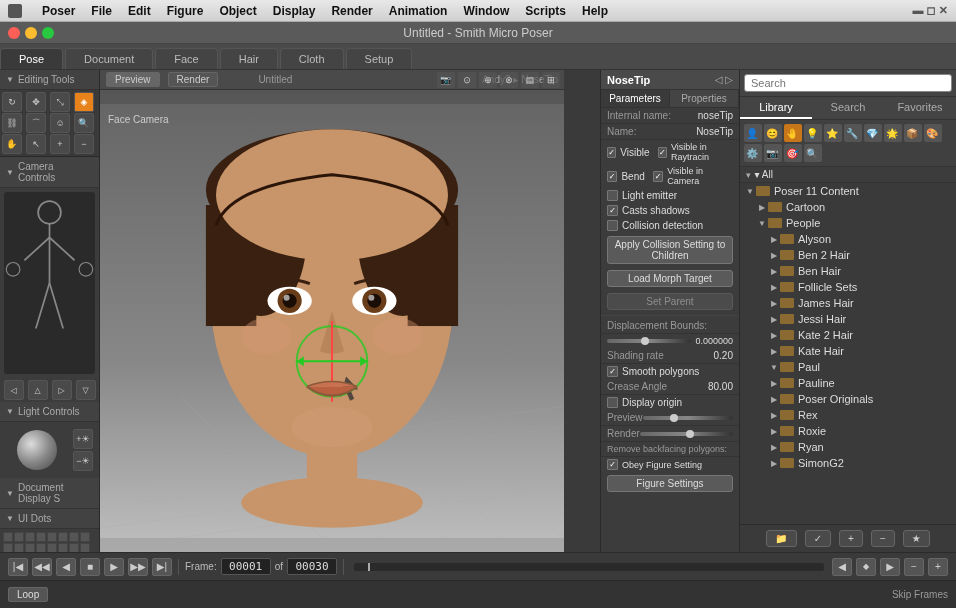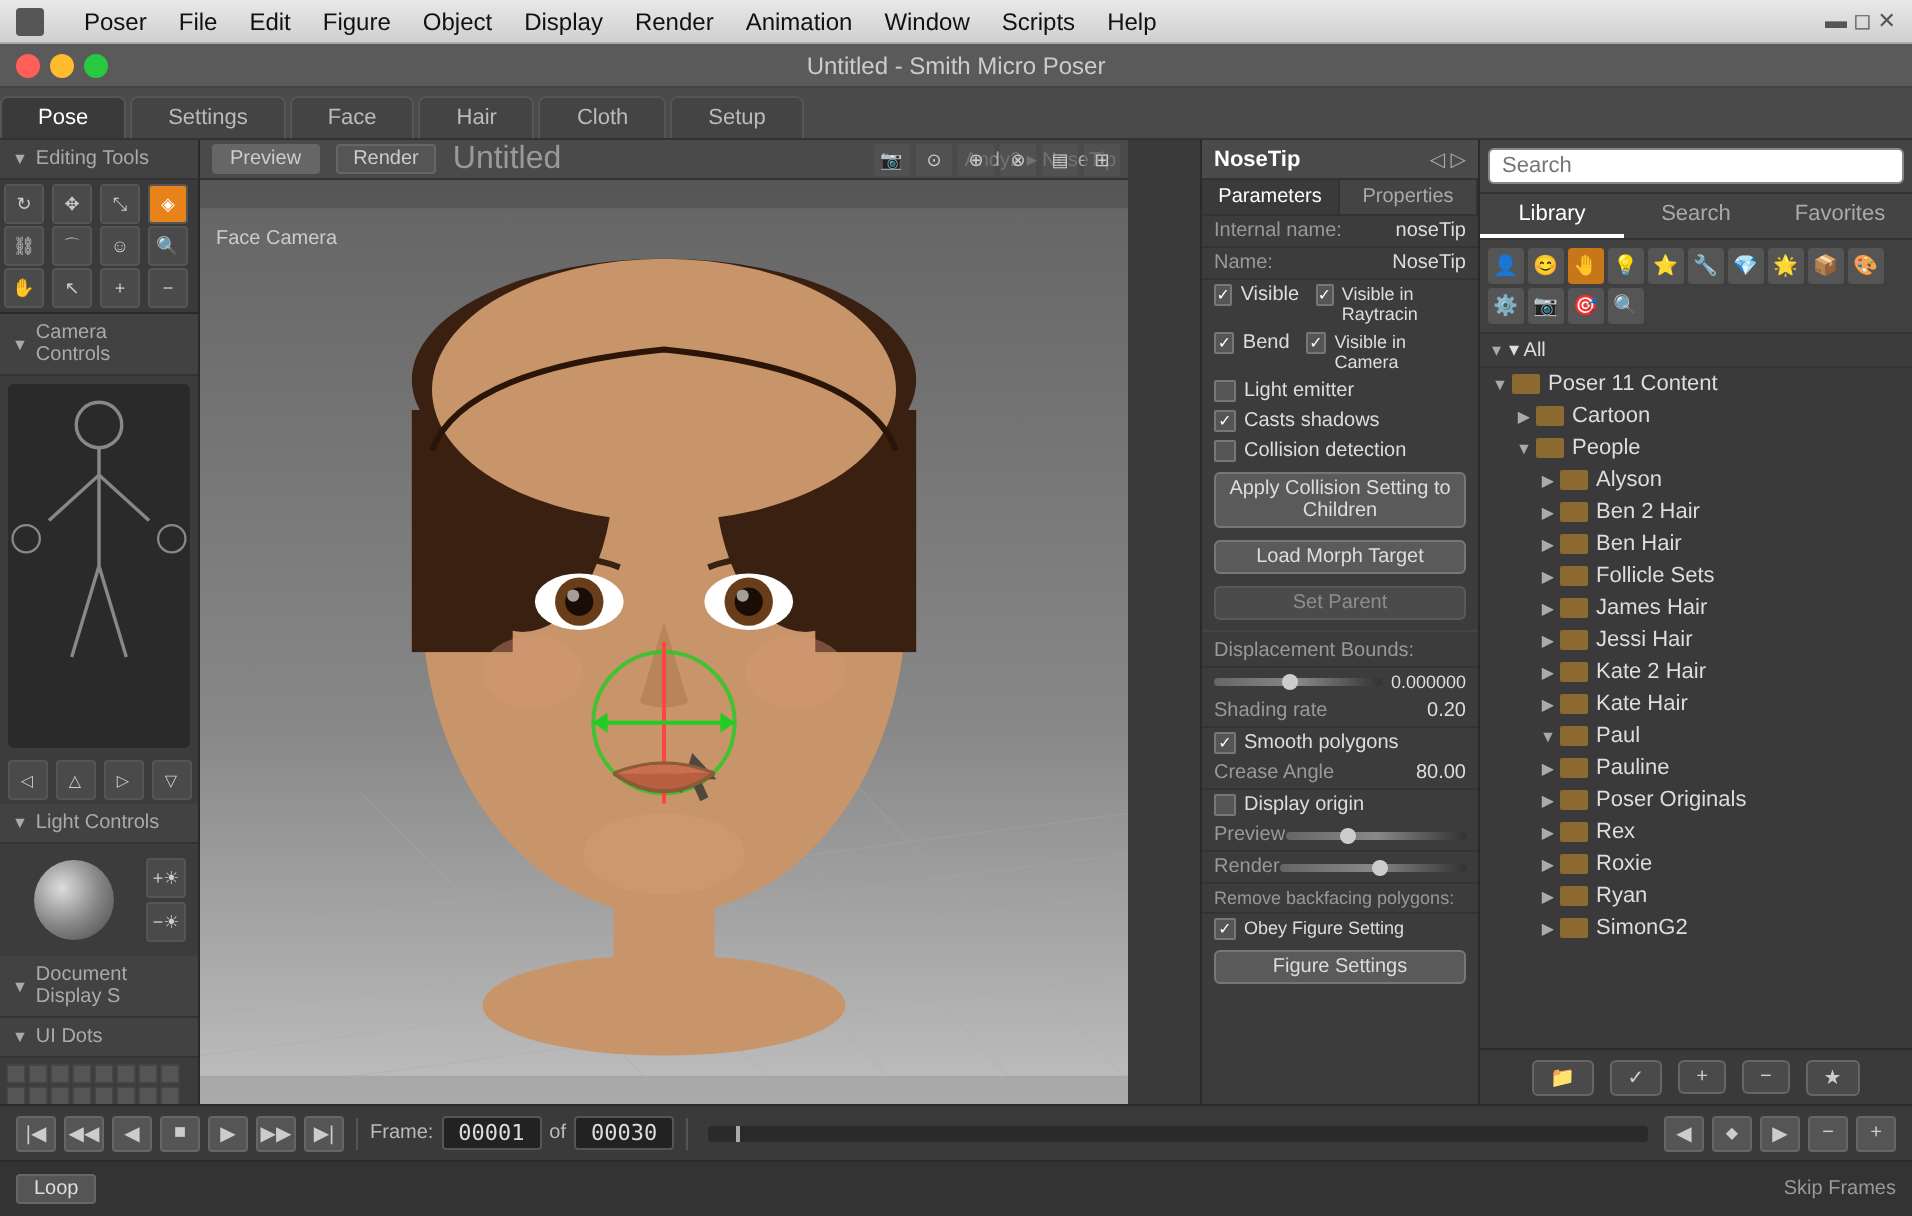--- a/index.html
+++ b/index.html
@@ -17,20 +17,21 @@
     #menubar {
       height: 22px;
       background: linear-gradient(180deg, #e8e8e8 0%, #d0d0d0 100%);
       display: flex;
       align-items: center;
       padding: 0 8px;
       gap: 16px;
       color: #111;
       font-size: 12px;
       border-bottom: 1px solid #aaa;
+      font-weight: bold;
     }
     #menubar .app-icon {
       width: 14px; height: 14px;
       background: #555;
       border-radius: 2px;
       margin-right: 4px;
     }
     #menubar .menu-item { cursor: pointer; white-space: nowrap; }
 
     
@@ -180,21 +181,22 @@
       border: 1px solid #666;
       border-radius: 2px;
       color: #ccc;
       font-size: 10px;
       padding: 1px 8px;
       cursor: pointer;
     }
     .viewport-btn.active { background: #666; }
     #viewport-label {
       color: #999;
-      font-size: 16px;
+      font-size: 10px;
+      margin-left: 32px;
     }
     #face-camera-label {
       position: absolute;
       top: 24px;
       left: 8px;
       color: #ccc;
       font-size: 10px;
       z-index: 10;
     }
     .viewport-3d {
@@ -256,20 +258,21 @@
       display: flex;
       justify-content: space-between;
       padding: 2px 6px;
       border-bottom: 1px solid #333;
       align-items: center;
     }
     .prop-label { color: #999; }
     .prop-value { color: #ddd; }
     .prop-checkbox-row {
       display: flex;
+      align-items: center;
       padding: 2px 6px;
       gap: 4px;
     }
     .prop-checkbox {
       width: 11px; height: 11px;
       background: #555;
       border: 1px solid #777;
       border-radius: 1px;
       display: flex; align-items: center; justify-content: center;
       font-size: 8px;
@@ -586,21 +589,21 @@
   <div class="traffic-lights">
     <div class="traffic-light tl-red"></div>
     <div class="traffic-light tl-yellow"></div>
     <div class="traffic-light tl-green"></div>
   </div>
   <span>Untitled - Smith Micro Poser</span>
 </div>
 
 <div id="top-tabs">
   <div class="top-tab active">Pose</div>
-  <div class="top-tab">Settings</div>
+  <div class="top-tab">Document</div>
   <div class="top-tab">Face</div>
   <div class="top-tab">Hair</div>
   <div class="top-tab">Cloth</div>
   <div class="top-tab">Setup</div>
 </div>
 
 <div id="main">
 
   <div id="left-panel">
 

